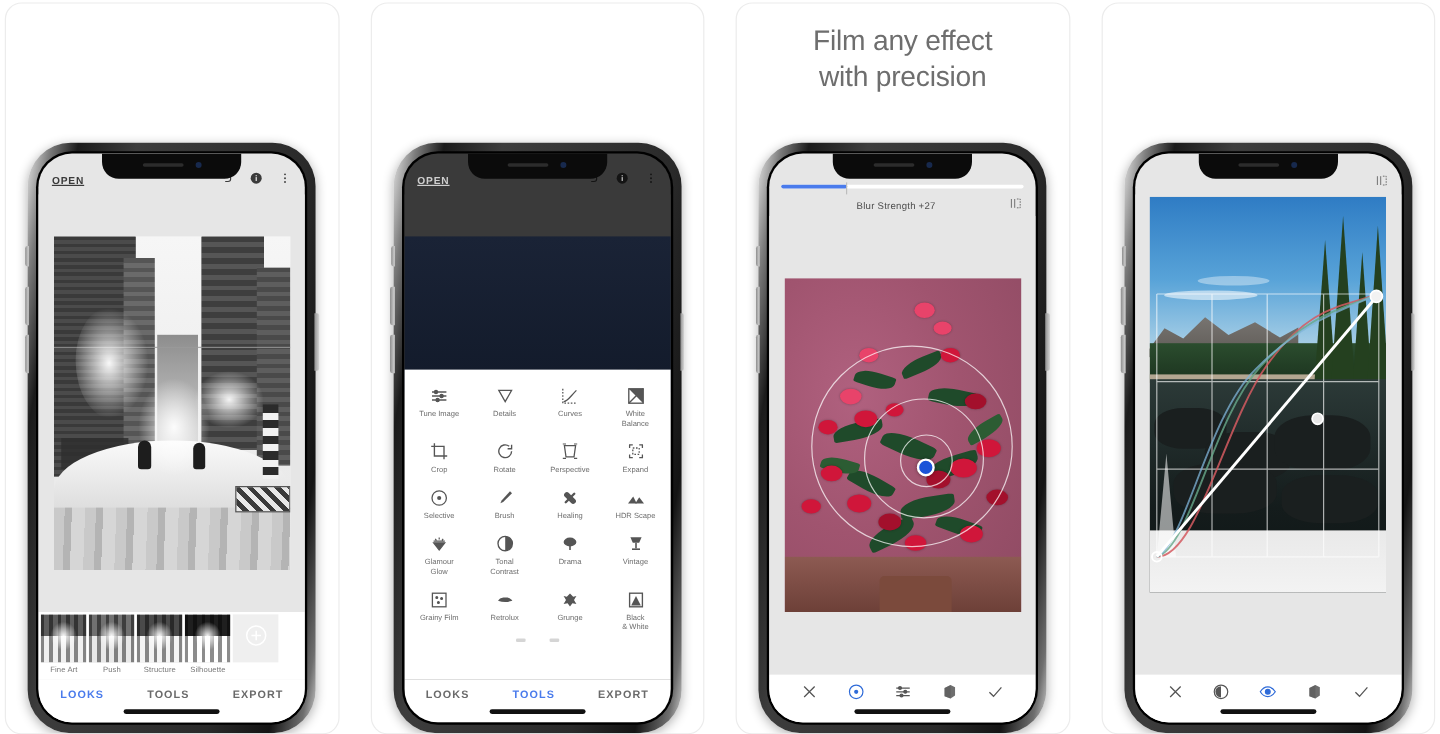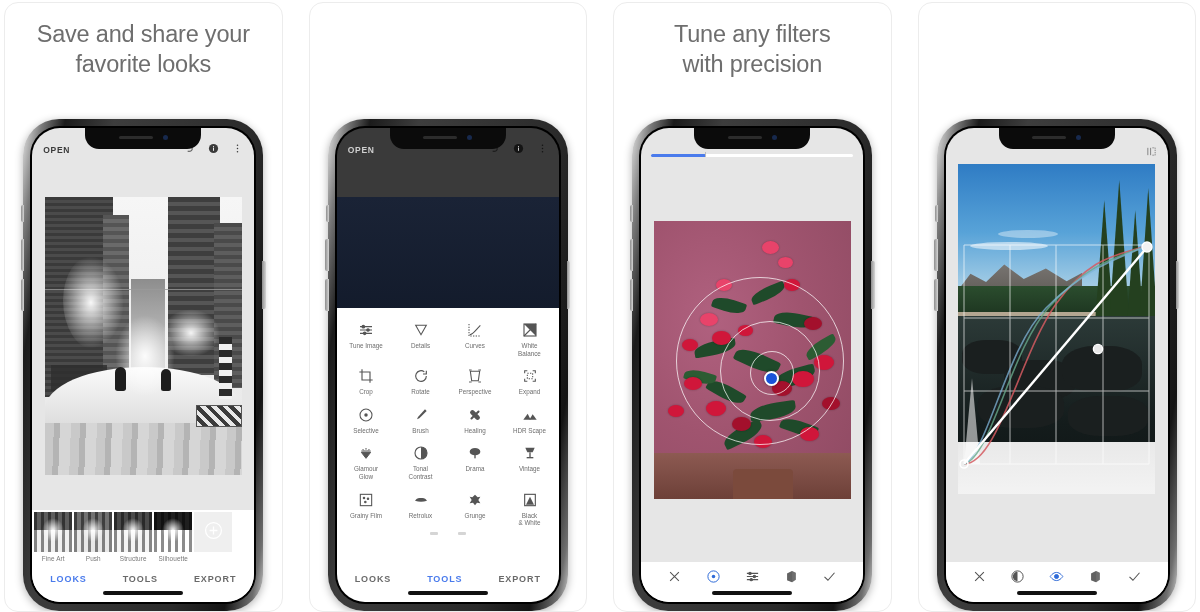--- a/index.html
+++ b/index.html
@@ -105,21 +105,21 @@
   .app-topbar {
     height: 34px; flex: 0 0 34px;
     display: flex; align-items: center;
     padding: 0 11px;
     font-size: 8.5px; letter-spacing: .7px; font-weight: 700;
     color: #3b3b3b;
     position: relative; z-index: 10;
   }
   .app-topbar .spacer { flex: 1; }
   .topbar-icons { display: flex; align-items: center; gap: 13px; padding-top: 9px;}
-  .open-label { padding-top: 9px; }
+  .open-label { padding-top: 9px; text-decoration: underline; }
 
   .bottom-nav {
     flex: 0 0 36px;
     background: #fff;
     display: flex; align-items: center; justify-content: space-around;
     font-size: 9px; font-weight: 700; letter-spacing: .9px;
     color: #6a6a6a;
     padding-bottom: 10px;
   }
   .bottom-nav .active { color: #4a7bec; }
@@ -252,22 +252,20 @@
   .nav-ico svg { width:15px; height:15px; }
   .nav-ico { color:#555; display:flex; align-items:center; justify-content:center;}
   .nav-ico.active { color:#2f6bd8; }
 </style>
 </head>
 <body>
 
 <div class="gallery">
 
   <div class="card">
-    <div class="card-heading">Save and share your
-favorite looks</div>
     <div class="phone-wrap">
       <div class="phone">
         <span class="btn-side btn-mute"></span>
         <span class="btn-side btn-vu"></span>
         <span class="btn-side btn-vd"></span>
         <span class="btn-side btn-pwr"></span>
         <div class="phone-inner">
           <div class="screen">
             <div class="notch">
               <span class="speaker"></span>
@@ -647,40 +645,49 @@
               <span>EXPORT</span>
             </div>
             <div class="home-ind"></div>
           </div>
         </div>
       </div>
     </div>
   </div>
 
   <div class="card">
-    <div class="card-heading">Tune any filters
+    <div class="card-heading">Film any effect
 with precision</div>
     <div class="phone-wrap">
       <div class="phone">
         <span class="btn-side btn-mute"></span>
         <span class="btn-side btn-vu"></span>
         <span class="btn-side btn-vd"></span>
         <span class="btn-side btn-pwr"></span>
         <div class="phone-inner">
           <div class="screen">
             <div class="notch">
               <span class="speaker"></span>
               <span class="front-cam"></span>
             </div>
 
             <div class="slider-bar">
               <div class="slider-fill" id="p3fill" style="width: 27%; background: rgb(74, 123, 236);"></div>
               <div class="slider-knob" style="left: calc(27% - 1px);"></div>
             </div>
 
+            <div class="p3-header">
+              <div class="p3-title">Blur Strength +27</div>
+              <span>
+                <svg viewBox="0 0 24 24" width="11" height="11" fill="none" stroke="#6a6a6a" stroke-width="1.7">
+                  <path d="M4 4v16M10 4v16"></path>
+                    <path d="M14 4h6v16h-6" stroke-dasharray="3 2"></path>
+                </svg>
+              </span>
+            </div>
 
             <div class="flower-area">
               <div class="flower">
                 <div class="fl-ground"></div>
                 <div class="fl-pot"></div>
 
                 <div class="leaf" style="left:58px;top:78px;width:34px;height:13px;transform:rotate(18deg);"></div>
                 <div class="leaf" style="left:96px;top:66px;width:36px;height:12px;transform:rotate(-22deg);"></div>
                 <div class="leaf" style="left:120px;top:92px;width:40px;height:14px;transform:rotate(12deg);"></div>
                 <div class="leaf" style="left:40px;top:120px;width:42px;height:14px;transform:rotate(-10deg);"></div>

